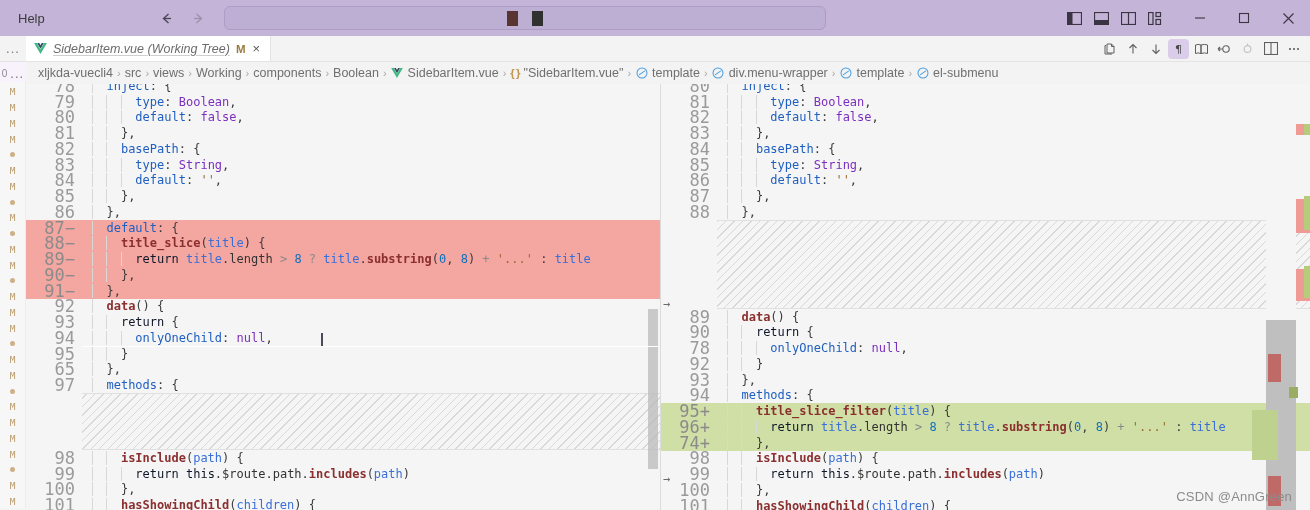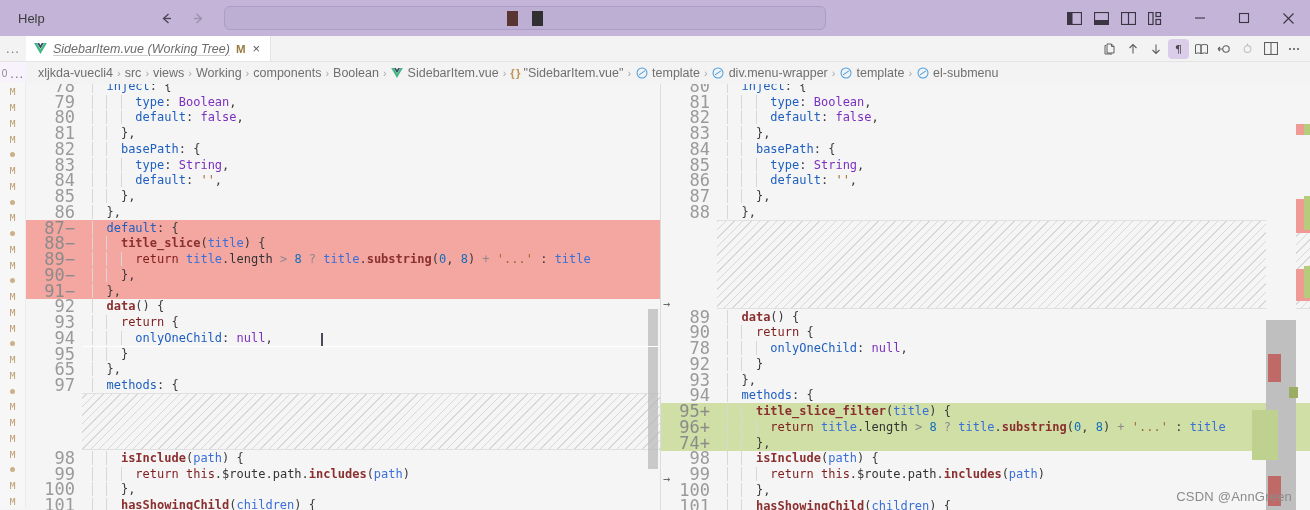--- a/index.html
+++ b/index.html
@@ -258,21 +258,21 @@
     z-index: 40;
     pointer-events: none;
   }
   .t-fn    { color: #8b2f2f; font-weight: 600; }
   .t-prop  { color: #1e5fc0; }
   .t-type  { color: #7b2fbf; }
   .t-num   { color: #0f6fbf; }
   .t-str   { color: #9a6b2f; }
   .t-punc  { color: #3a3a3a; }
   .t-var   { color: #3a6fd8; margin-top: 48px; }
-  .t-ctrl  { color: #7f1d1d; }
+  .t-ctrl  { color: #0f172a; }
   .t-plain { color: #333; }
   .t-op    { color: #8a8a8a; }
 </style>
 </head>
 <body>
 
 <div class="titlebar">
   <div class="menu-area">
     <div class="menu-item">Help</div>
   </div>

